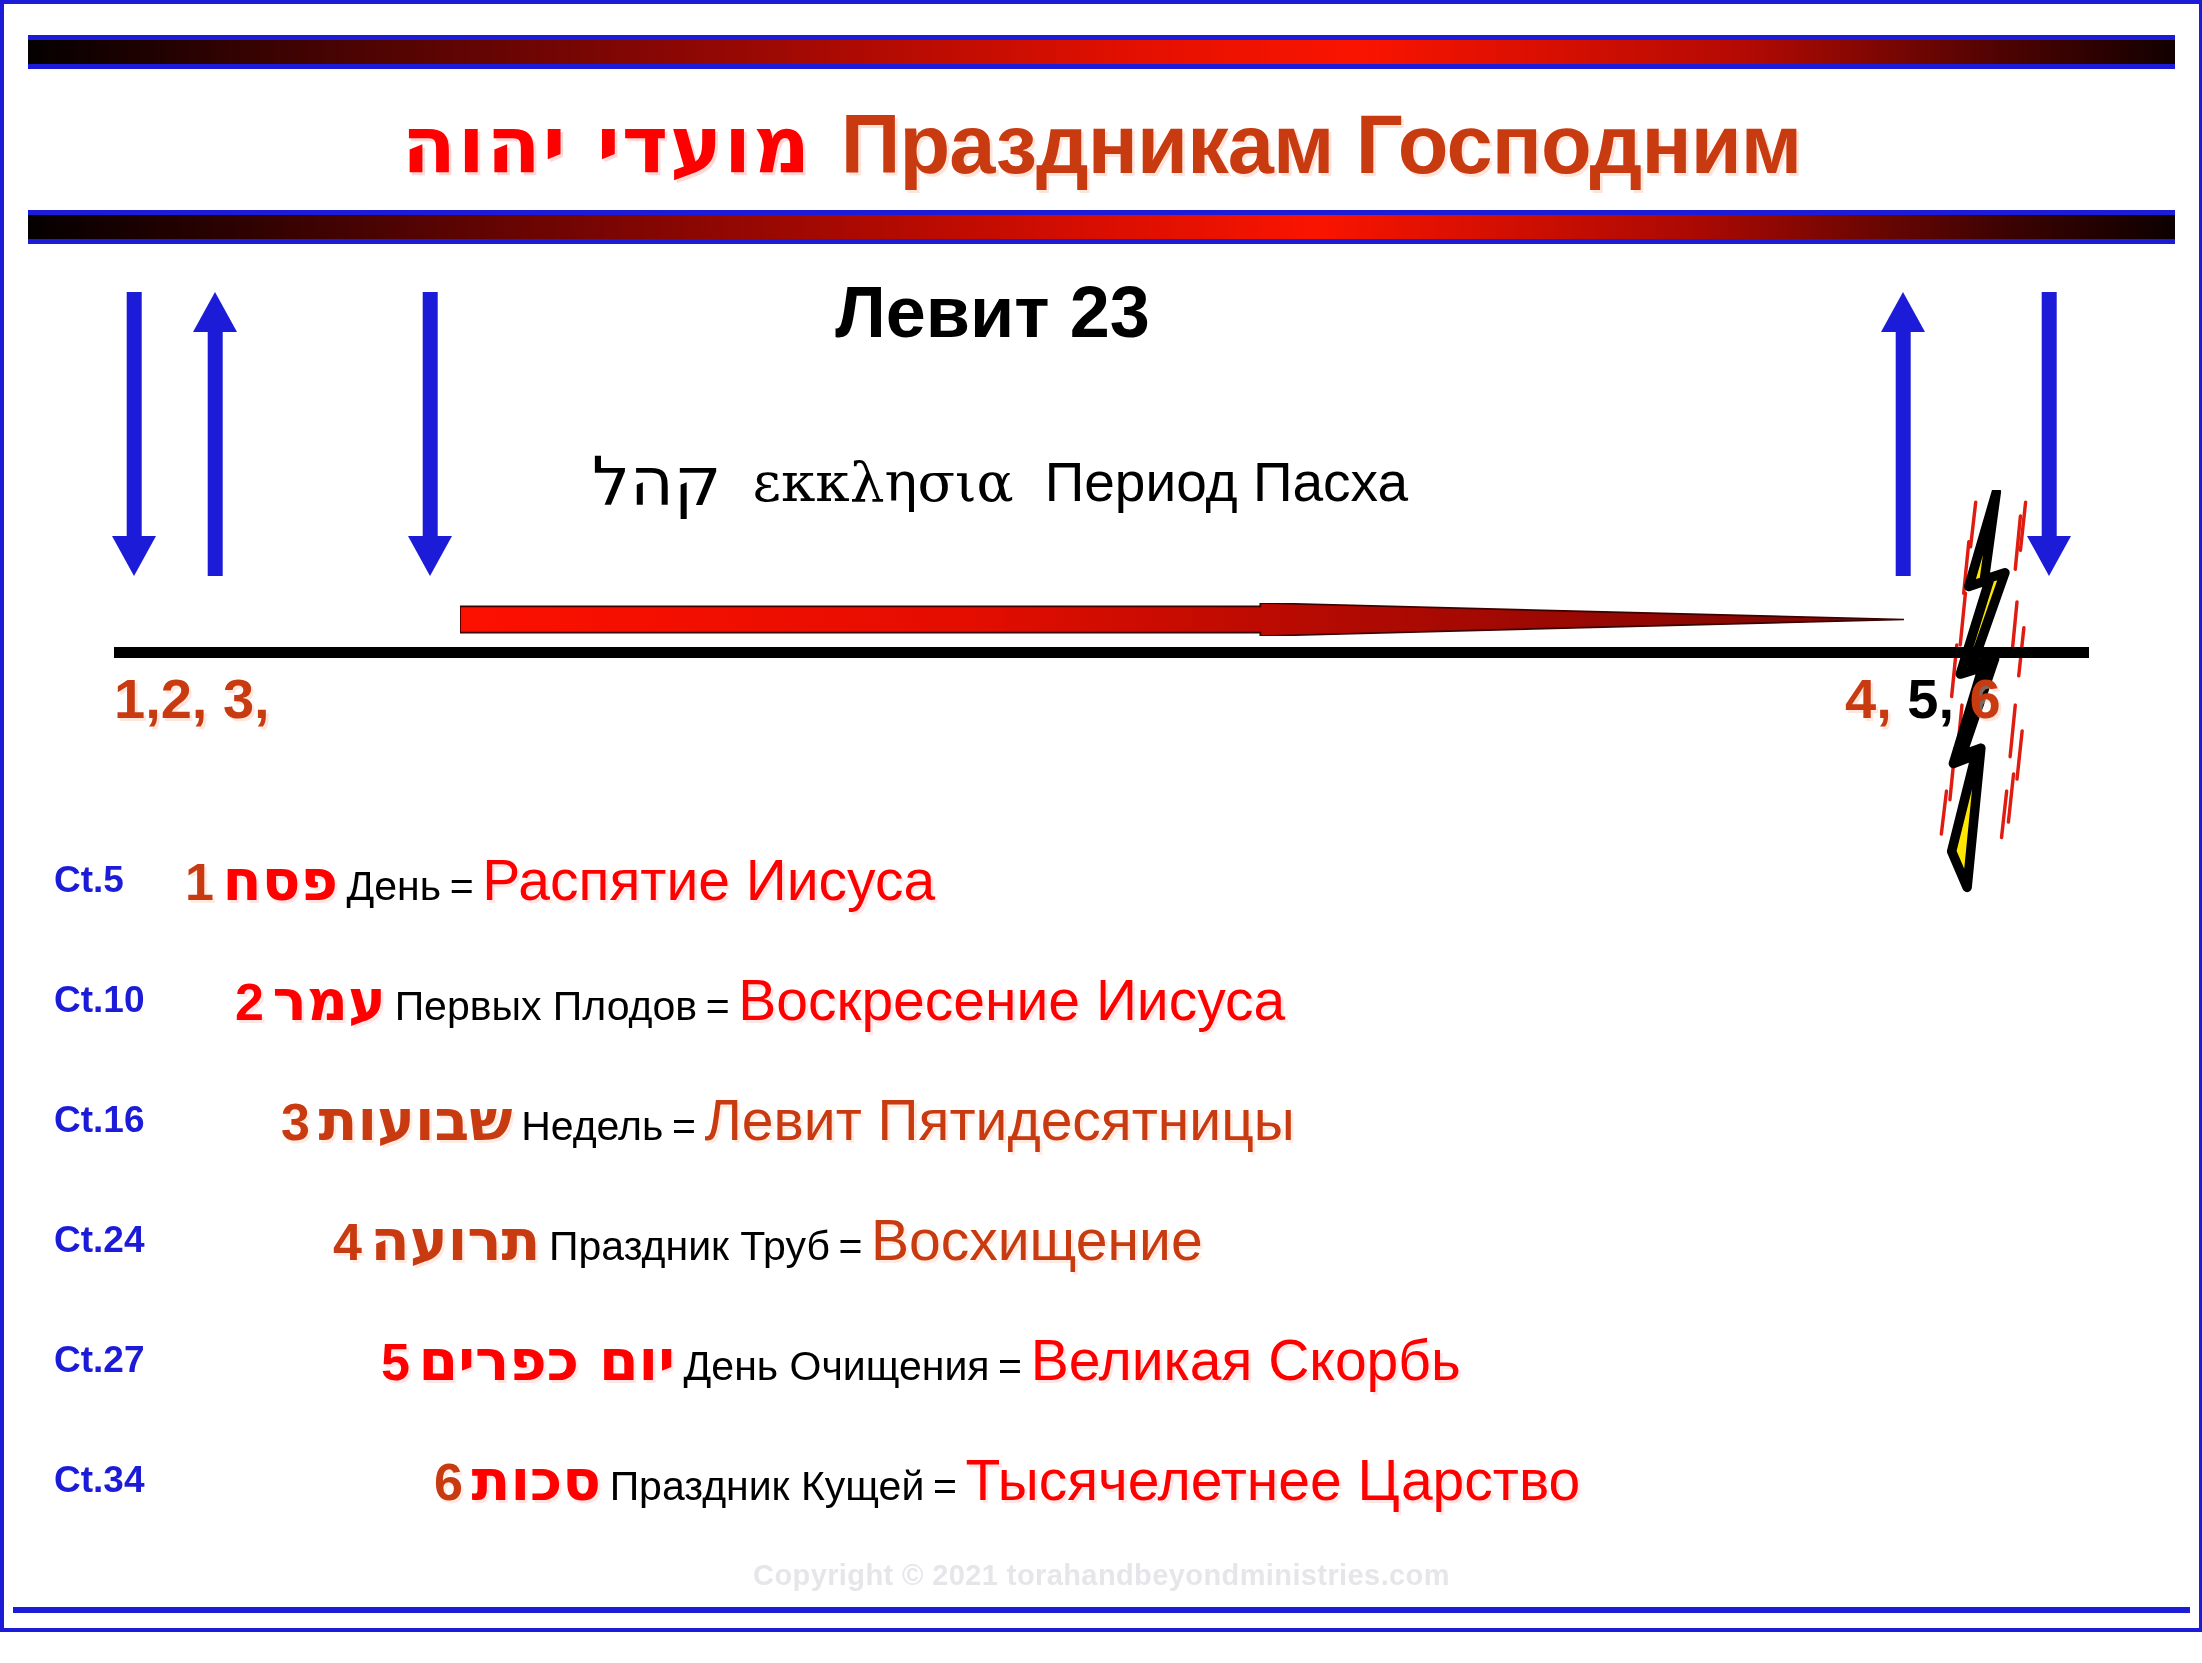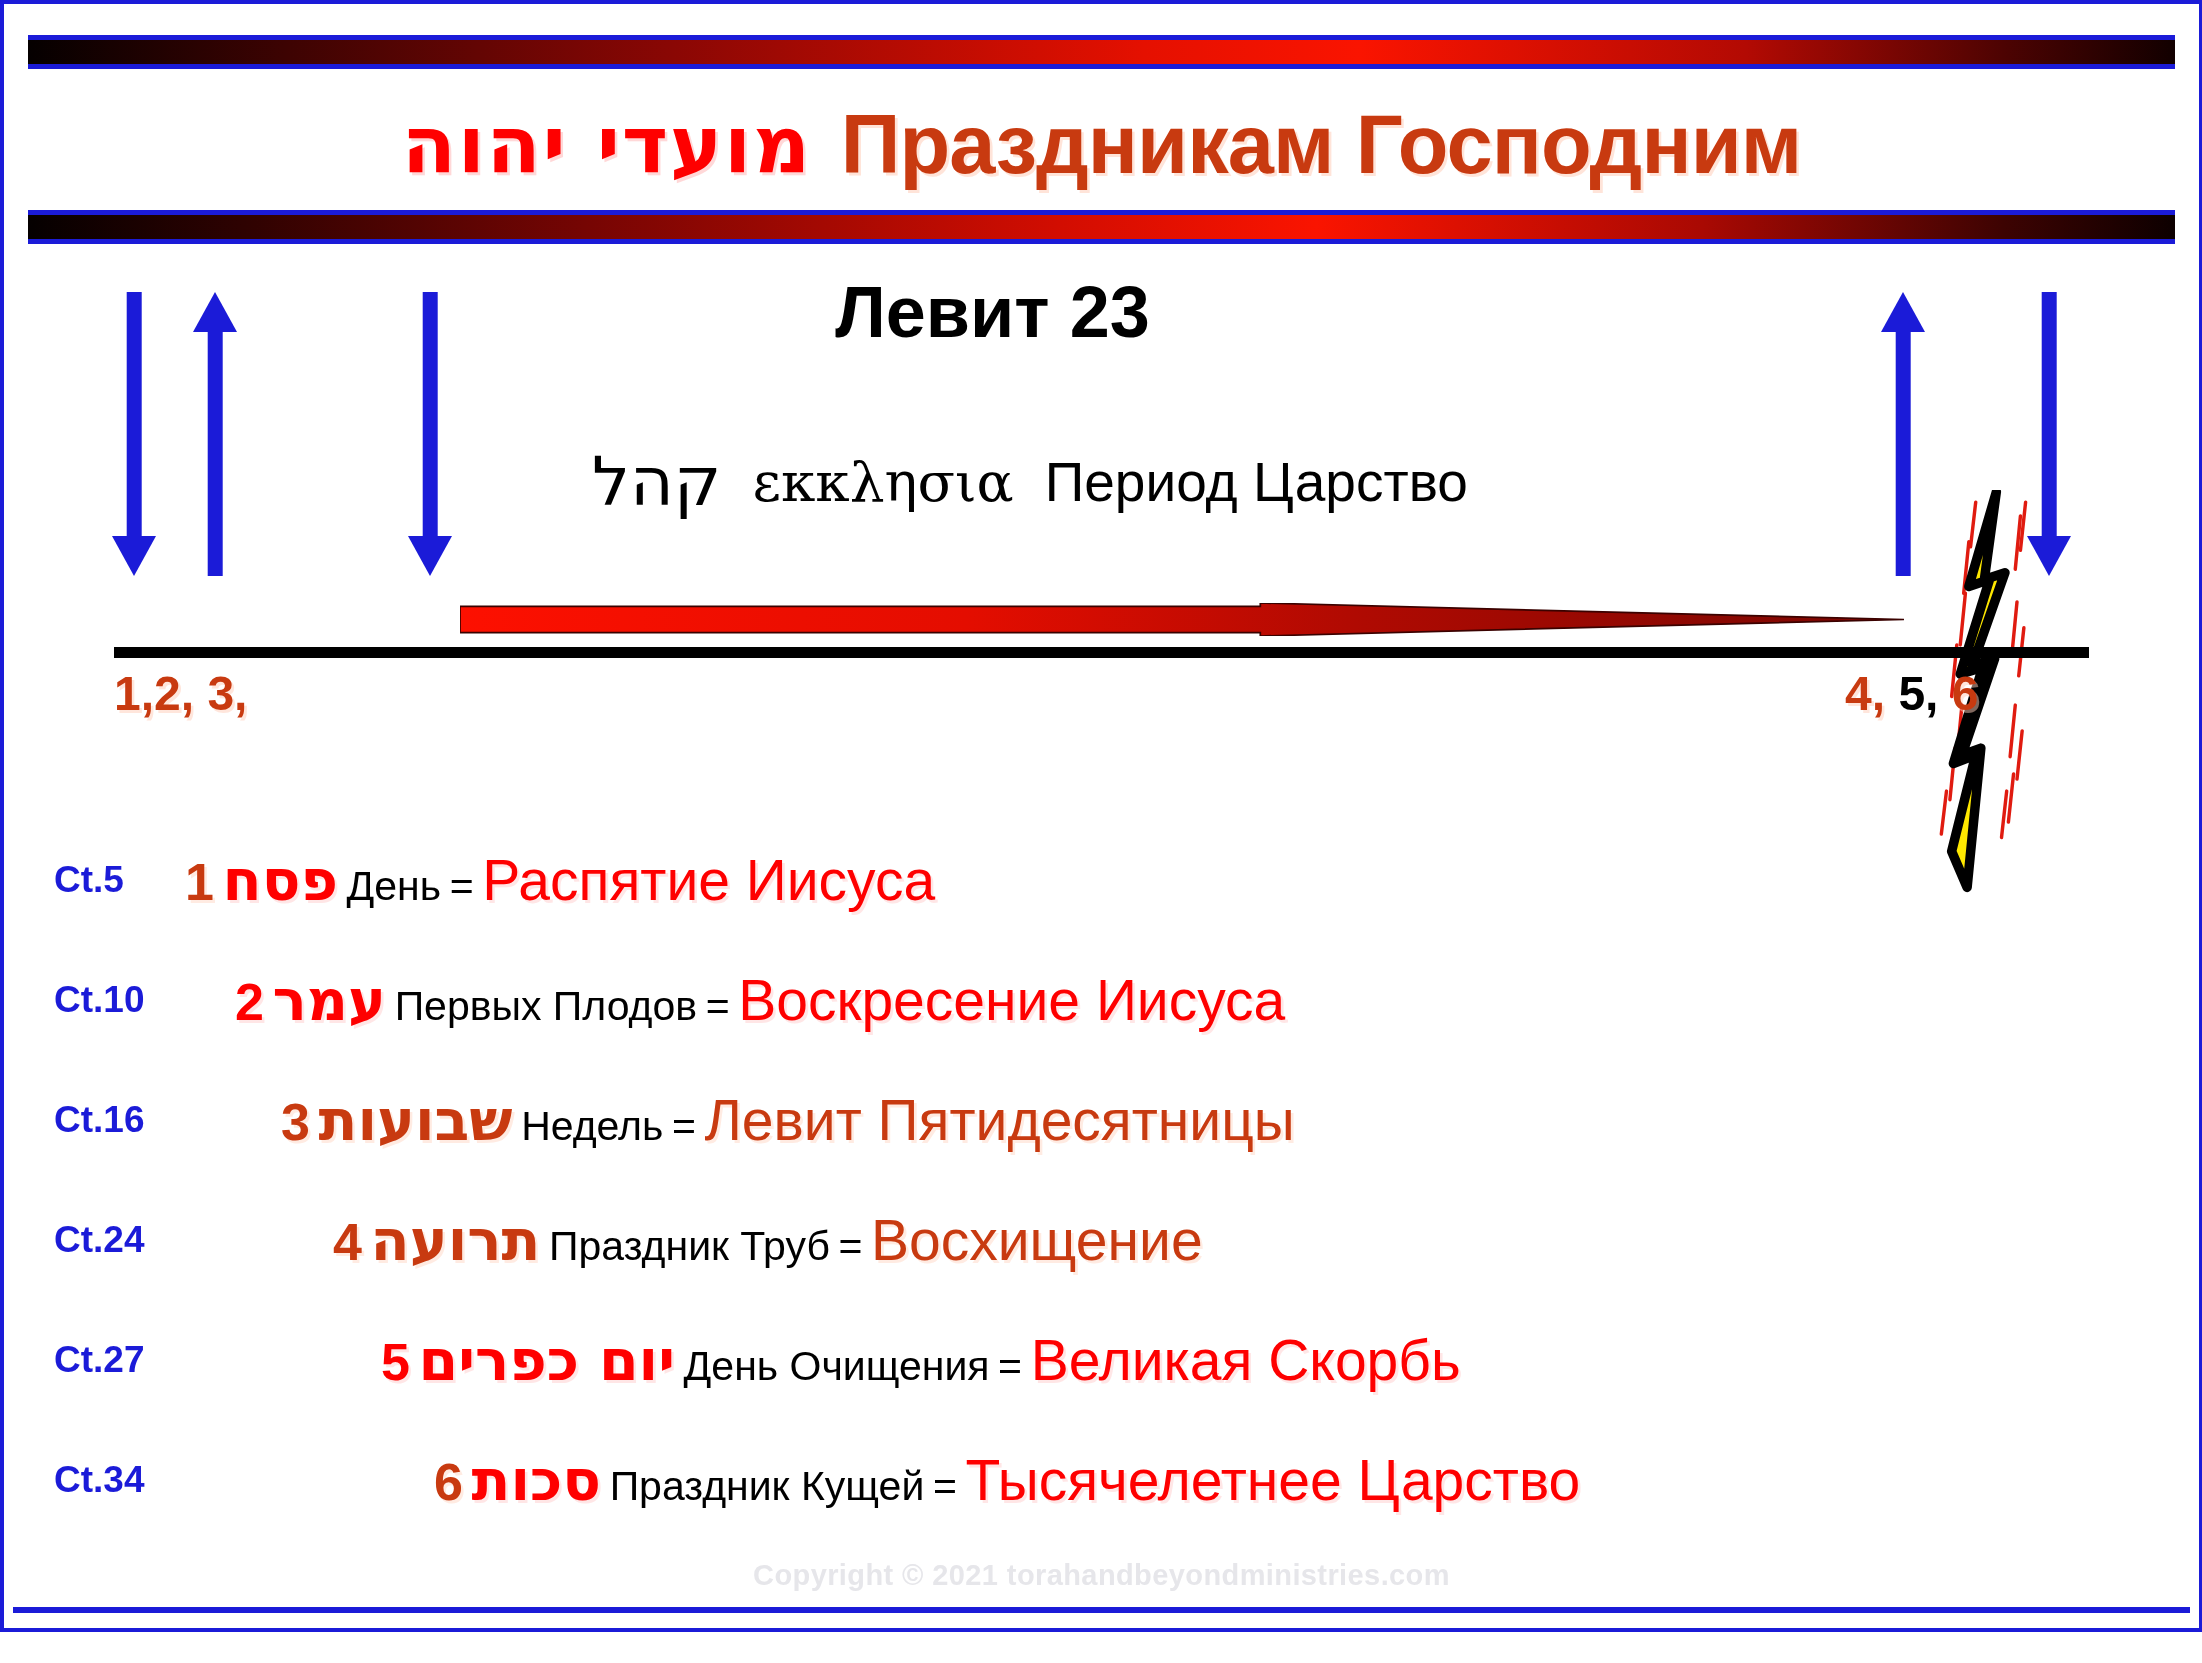--- a/index.html
+++ b/index.html
@@ -113,21 +113,21 @@
   }
 
   
   .baseline {
     position: absolute;
     left: 110px; right: 110px; top: 385px;
     height: 11.2px; background: #000;
   }
 
   
-  .num { position: absolute; top: 404px; font-size: 48px; font-weight: 700; color: #c83a10;
+  .num { position: absolute; top: 404px; font-size: 56px; font-weight: 700; color: #c83a10;
          text-shadow: 2.6px 2.6px 0 rgba(255,205,185,0.5); }
   .num .blk { color: #000; text-shadow: none; }
 
   
   .bolt { position: absolute; left: 1927px; top: 228px; width: 129px; height: 413px; }
 
   
   .rows {
     position: absolute;
     left: 0; right: 0; top: 816px; bottom: 52px;
@@ -240,21 +240,21 @@
             <path d="M96 330 L90 386"></path>
           <path d="M18 350 L12 400"></path>
         </g>
         <path d="M76 2 L44 112 L68 104 L34 214 L60 206 L26 318 L52 308 L24 420 L42 462 L58 300 L36 308 L74 196 L48 204 L86 96 L62 104 Z" fill="#ffe800" stroke="#000" stroke-width="11" stroke-linejoin="round"></path>
       </svg>
     </div>
 
     <div class="mid-labels">
       <span class="heb-kahal">קהל</span>
       <span class="greek">εκκλησια</span>
-      <span class="period">Период Царство</span>
+      <span class="period">Период Пасха</span>
     </div>
 
     <div class="red-arrow">
       <svg viewBox="0 0 1678 38" width="1444" height="33" preserveAspectRatio="none" xmlns="http://www.w3.org/2000/svg">
         <defs>
           <linearGradient id="ra" x1="0" y1="0" x2="1" y2="0">
             <stop offset="0%" stop-color="#fd1000"></stop>
             <stop offset="35%" stop-color="#e40d00"></stop>
             <stop offset="62%" stop-color="#b00a02"></stop>
             <stop offset="86%" stop-color="#8d0802"></stop>

